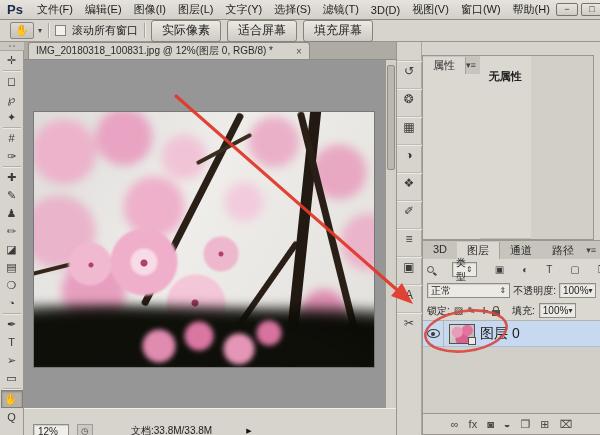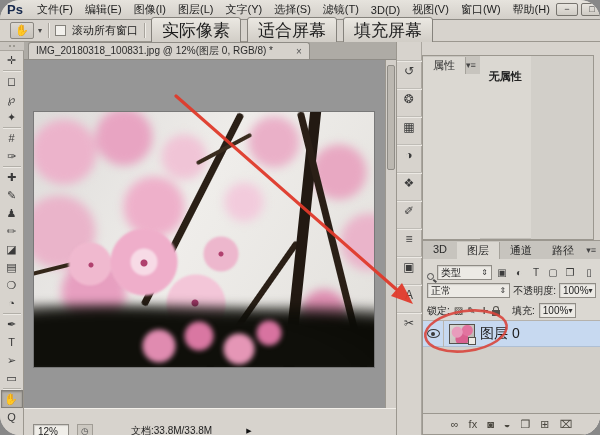--- a/index.html
+++ b/index.html
@@ -1,19 +1,19 @@
 <!DOCTYPE html>
 <html><head>
 <meta charset="utf-8">
 <style>
   html,body{margin:0;padding:0;background:#888;}
   *{box-sizing:border-box;}
   #app{position:relative;width:600px;height:435px;background:#d7d3cd;
        font-family:"Liberation Sans","DejaVu Sans",sans-serif;color:#222;
-       overflow:hidden;user-select:none;border-radius:20px;}
+       overflow:hidden;user-select:none;}
   
   .menu-bar{position:absolute;left:0;top:0;width:600px;height:20px;
     background:linear-gradient(#e6e3dd,#d3cfc9);border-bottom:1px solid #8f8c86;
     display:flex;align-items:center;}
   .ps-logo{margin:0 8px 0 7px;font-weight:bold;font-size:13px;color:#17294d;}
   .menu-item{font-size:11px;padding:0 6px;color:#1d1d1d;white-space:nowrap;}
   .win-controls{margin-left:auto;display:flex;gap:3px;margin-right:5px;}
   .win-btn{width:22px;height:13px;background:linear-gradient(#e8e5df,#cfcbc4);
     border:1px solid #77746e;border-radius:2px;font-size:9px;line-height:11px;
     text-align:center;color:#333;}
@@ -21,21 +21,21 @@
   .options-bar{position:absolute;left:0;top:20px;width:600px;height:22px;
     background:#d7d3cd;border-bottom:1px solid #9b978f;display:flex;
     align-items:center;gap:6px;padding-left:10px;}
   .hand-btn{width:24px;height:17px;border:1px solid #8a8781;border-radius:2px;
     background:linear-gradient(#dcd8d2,#c6c2bb);display:flex;align-items:center;
     justify-content:center;font-size:11px;}
   .mini-arrow{font-size:8px;color:#444;margin-left:-2px;}
   .vsep{width:1px;height:15px;background:#a8a49d;box-shadow:1px 0 0 #efece7;}
   .cb{width:11px;height:11px;background:#f2f0ec;border:1px solid #84817b;}
   .opt-label{font-size:11px;color:#1d1d1d;}
-  .opt-btn{font-size:17px;color:#1d1d1d;padding:1px 10px 2px;
+  .opt-btn{font-size:12px;color:#1d1d1d;padding:1px 10px 2px;
     background:linear-gradient(#ebe8e2,#cfcbc4);border:1px solid #85827c;
     border-radius:3px;white-space:nowrap;}
   
   .toolbox{position:absolute;left:0;top:42px;width:24px;height:393px;
     background:#d7d3cd;border-right:1px solid #9b978f;display:flex;
     flex-direction:column;align-items:center;}
   .toolbox-grip{width:24px;height:9px;background:#c9c5bf;border-bottom:1px solid #aaa69f;
     display:flex;align-items:center;justify-content:center;gap:2px;}
   .toolbox-grip i{width:2px;height:2px;background:#8b8881;border-radius:50%;}
   .tool{width:22px;height:18px;display:flex;align-items:center;justify-content:center;
@@ -126,21 +126,21 @@
   .panel{position:absolute;background:#dbd8d2;border:1px solid #9b978f;}
   .props-panel{left:25px;top:13px;width:172px;height:185px;display:flex;flex-direction:row;text-align:right;}
   .panel-header{height:18px;background:#c7c4be;display:flex;align-items:flex-end;flex:none;}
   .panel-tab{height:17px;padding:1px 10px 0;font-size:11px;color:#2b2b2b;background:#c7c4be;}
   .panel-tab.active{background:#dbd8d2;border-right:1px solid #a5a29b;}
   .panel-menu{margin-left:auto;margin-right:4px;font-size:9px;color:#444;align-self:center;}
   .props-empty-text{padding:13px 9px 6px;font-size:11px;border-bottom:1px solid #c2bfb9;font-weight:bold;}
   .props-body{flex:1;background:#d2cfc9;}
   .layers-panel{left:25px;top:198px;width:179px;height:195px;display:flex;flex-direction:column;}
   .layers-row{display:flex;align-items:center;padding:0 4px;flex:none;font-size:10px;}
-  .filter-row{height:21px;gap:3px;align-items:flex-end;}
+  .filter-row{height:21px;gap:18px;}
   .mag{width:7px;height:7px;border:1.4px solid #4a4a4a;border-radius:50%;position:relative;flex:none;}
   .mag::after{content:'';position:absolute;left:5px;top:6px;width:4px;height:1.5px;
     background:#4a4a4a;transform:rotate(40deg);}
   .select{background:#eceae5;border:1px solid #8f8c86;box-shadow:inset 1px 1px 1px rgba(0,0,0,.12);
     display:flex;align-items:center;font-size:10px;padding:1px 3px;height:15px;}
   .sel-arrows{margin-left:auto;font-size:8px;color:#333;}
   .kind-select{width:55px;}
   .f-icon{width:14px;height:15px;display:flex;align-items:center;justify-content:center;
     font-size:10px;color:#3c3c3c;}
   .blend-row{height:21px;gap:3px;}

